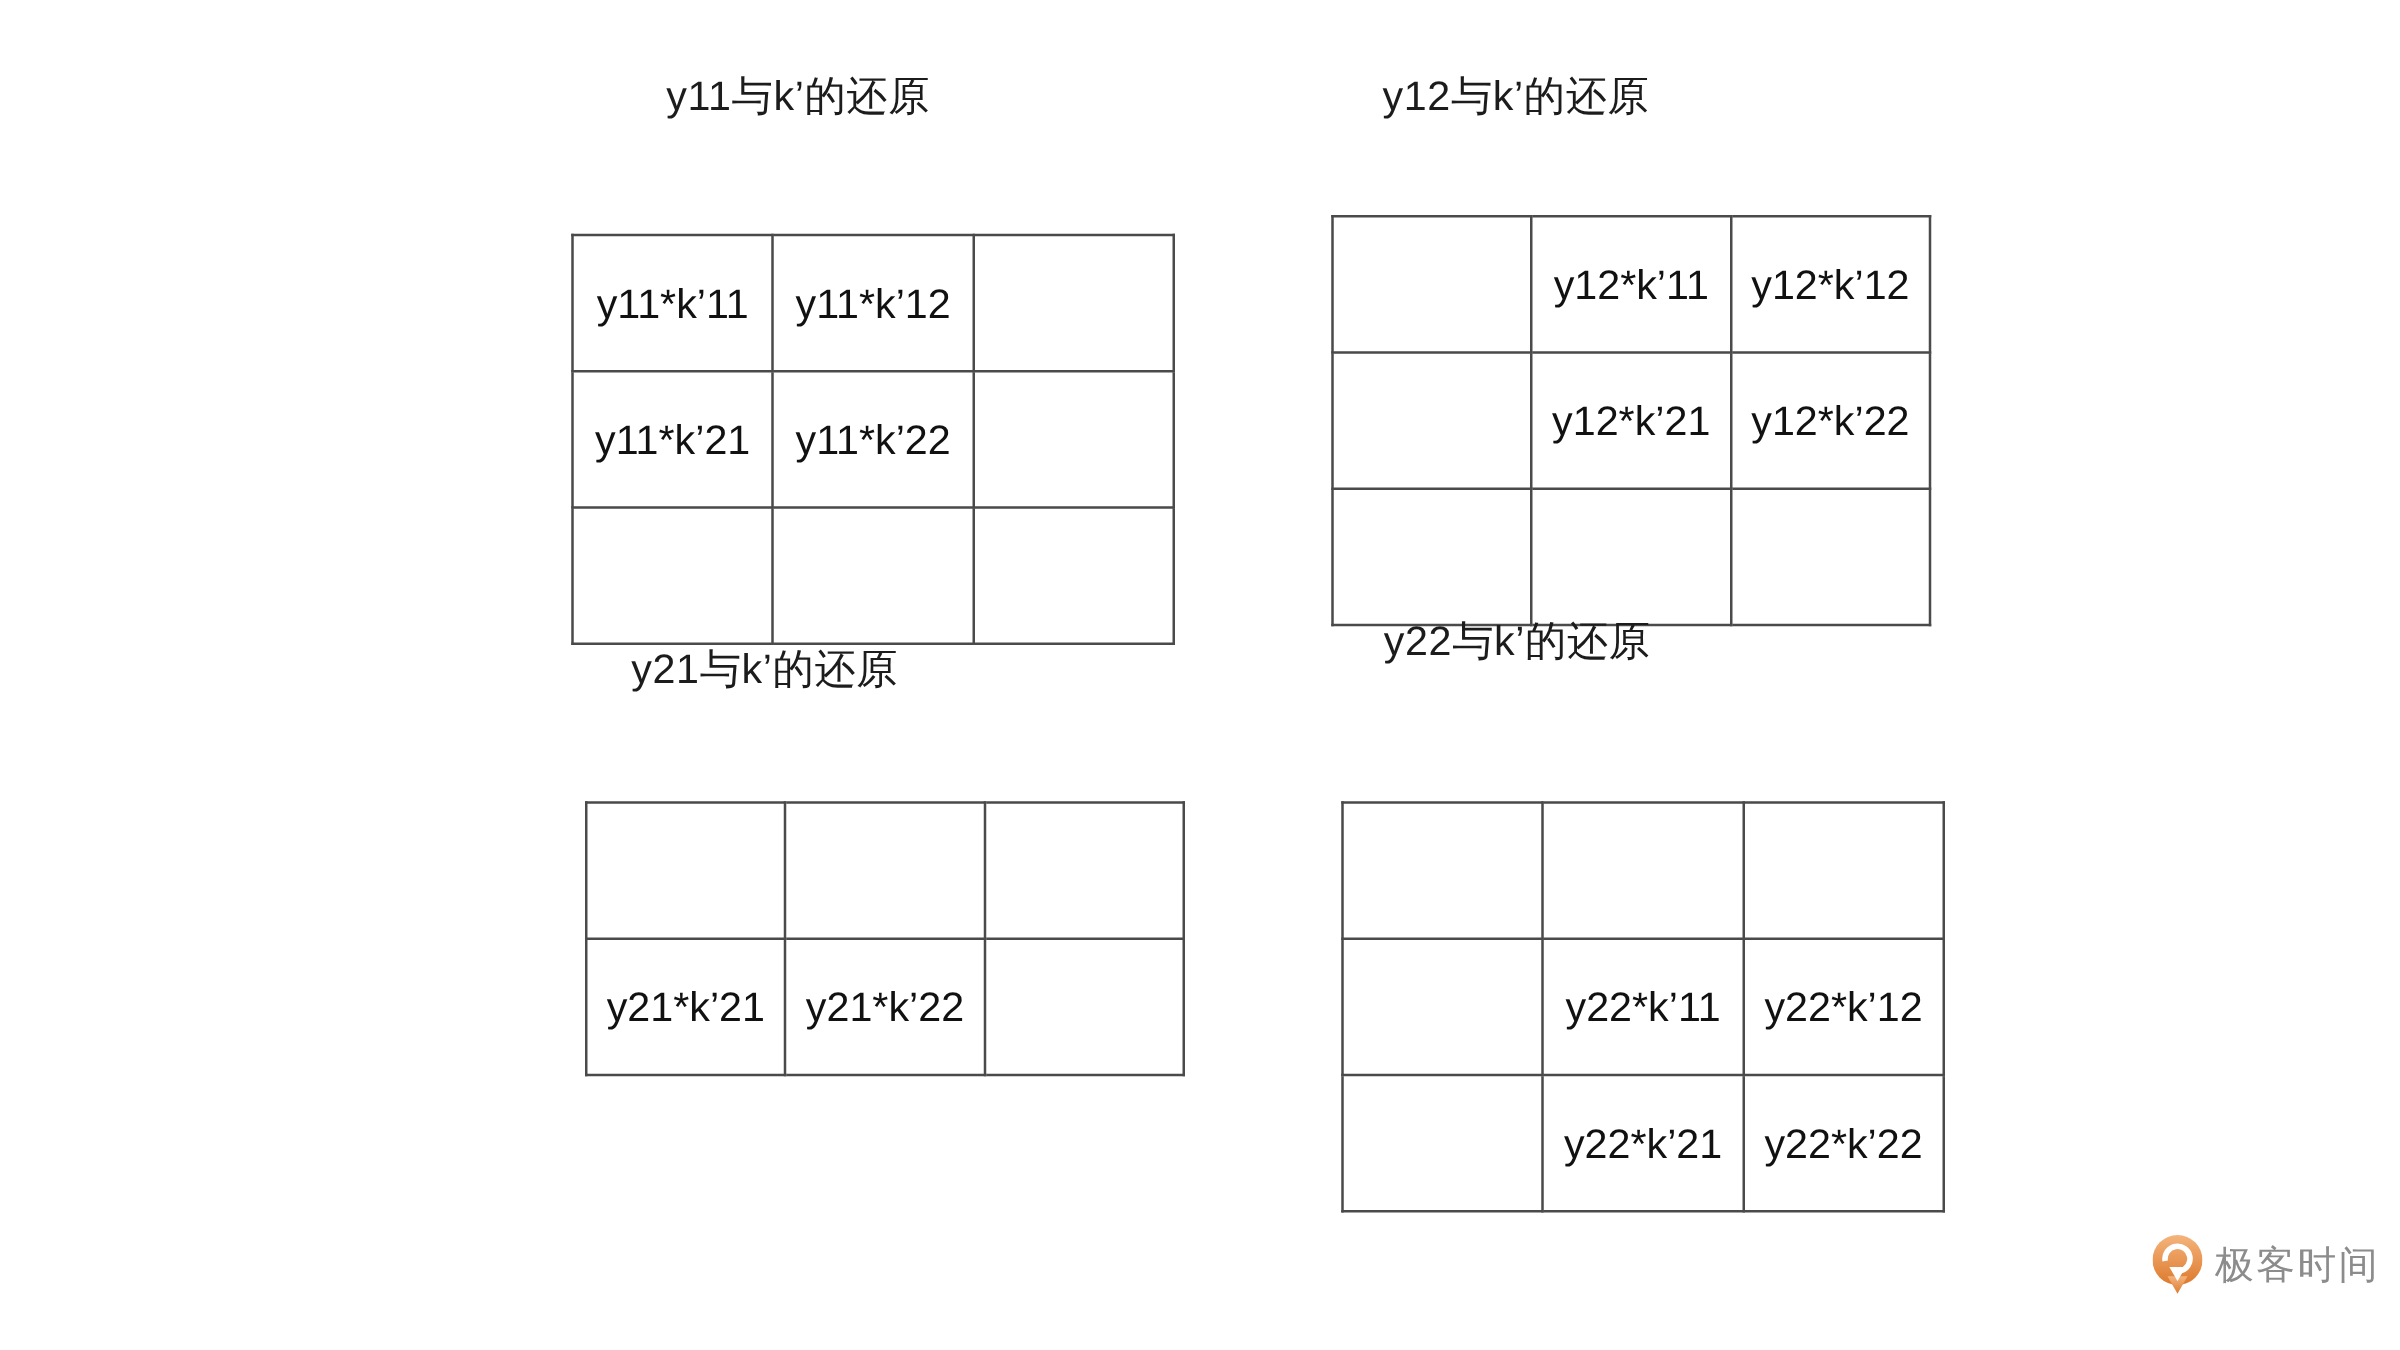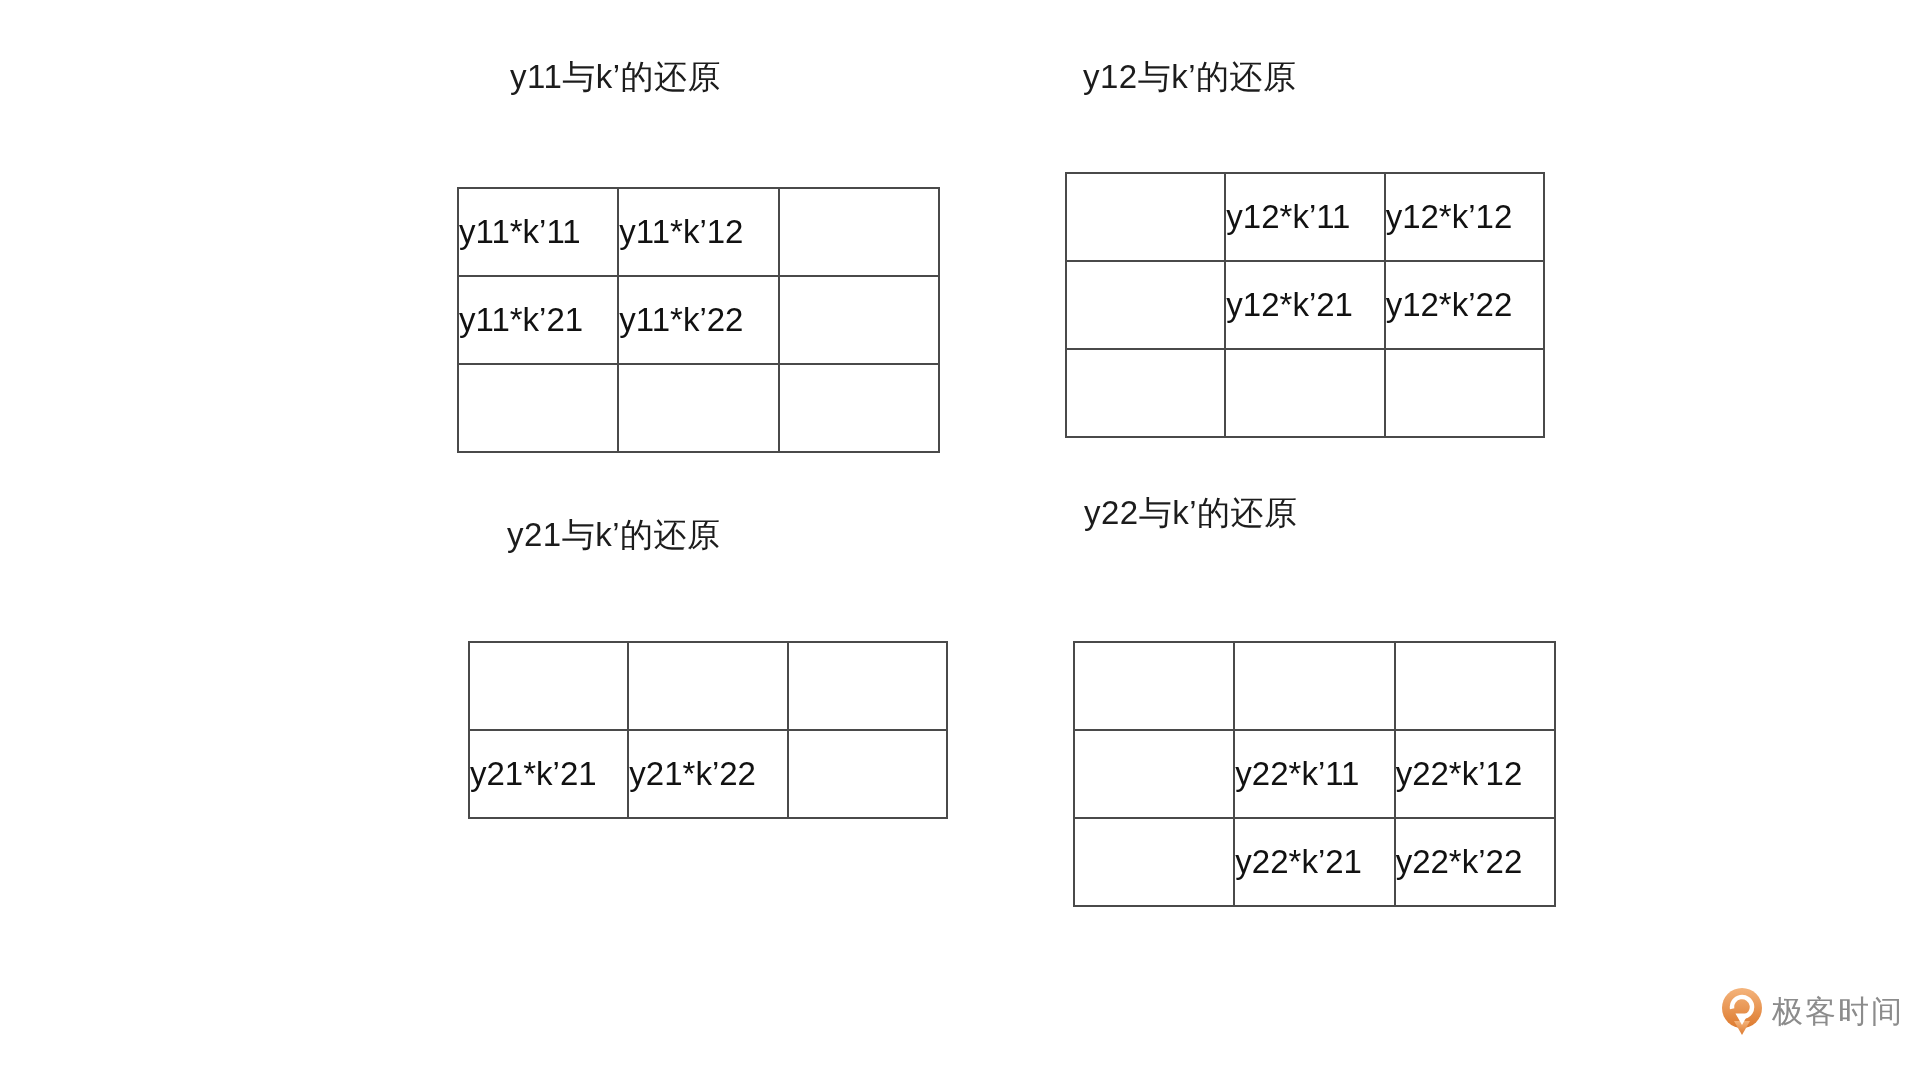--- a/index.html
+++ b/index.html
@@ -20,29 +20,31 @@
     background:var(--background);
     overflow:hidden;
   }
   .panel-title{
     position:absolute;
     font-size:33px;
     line-height:1.25;
     color:var(--title-text);
     letter-spacing:0.5px;
     white-space:nowrap;
+    margin-left:23px;
   }
   table.grid{
     position:absolute;
     border-collapse:collapse;
     table-layout:fixed;
   }
   table.grid td{
     border:2px solid var(--table-border);
-    height:88px;
+    height:109px;
+    text-align:center;
     vertical-align:middle;
     font-size:33px;
     color:var(--cell-text);
     white-space:nowrap;
     overflow:hidden;
   }
   .logo{
     position:absolute;
     left:1722px;top:988px;
     display:flex;
@@ -99,21 +101,21 @@
       <td>y12*k’22</td>
     </tr>
     <tr>
       <td></td>
       <td></td>
       <td></td>
     </tr>
   </tbody>
     </table>
 
-  <div class="panel-title" style="left:507px;top:514px">y21与k’的还原</div>
+  <div class="panel-title" style="left:482px;top:514px">y21与k’的还原</div>
   <table class="grid" style="left:468px;top:641px;width:480px">
     <tbody>
         <tr>
       <td></td>
       <td></td>
       <td></td>
     </tr>
     <tr>
       <td>y21*k’21</td>
       <td>y21*k’22</td>

